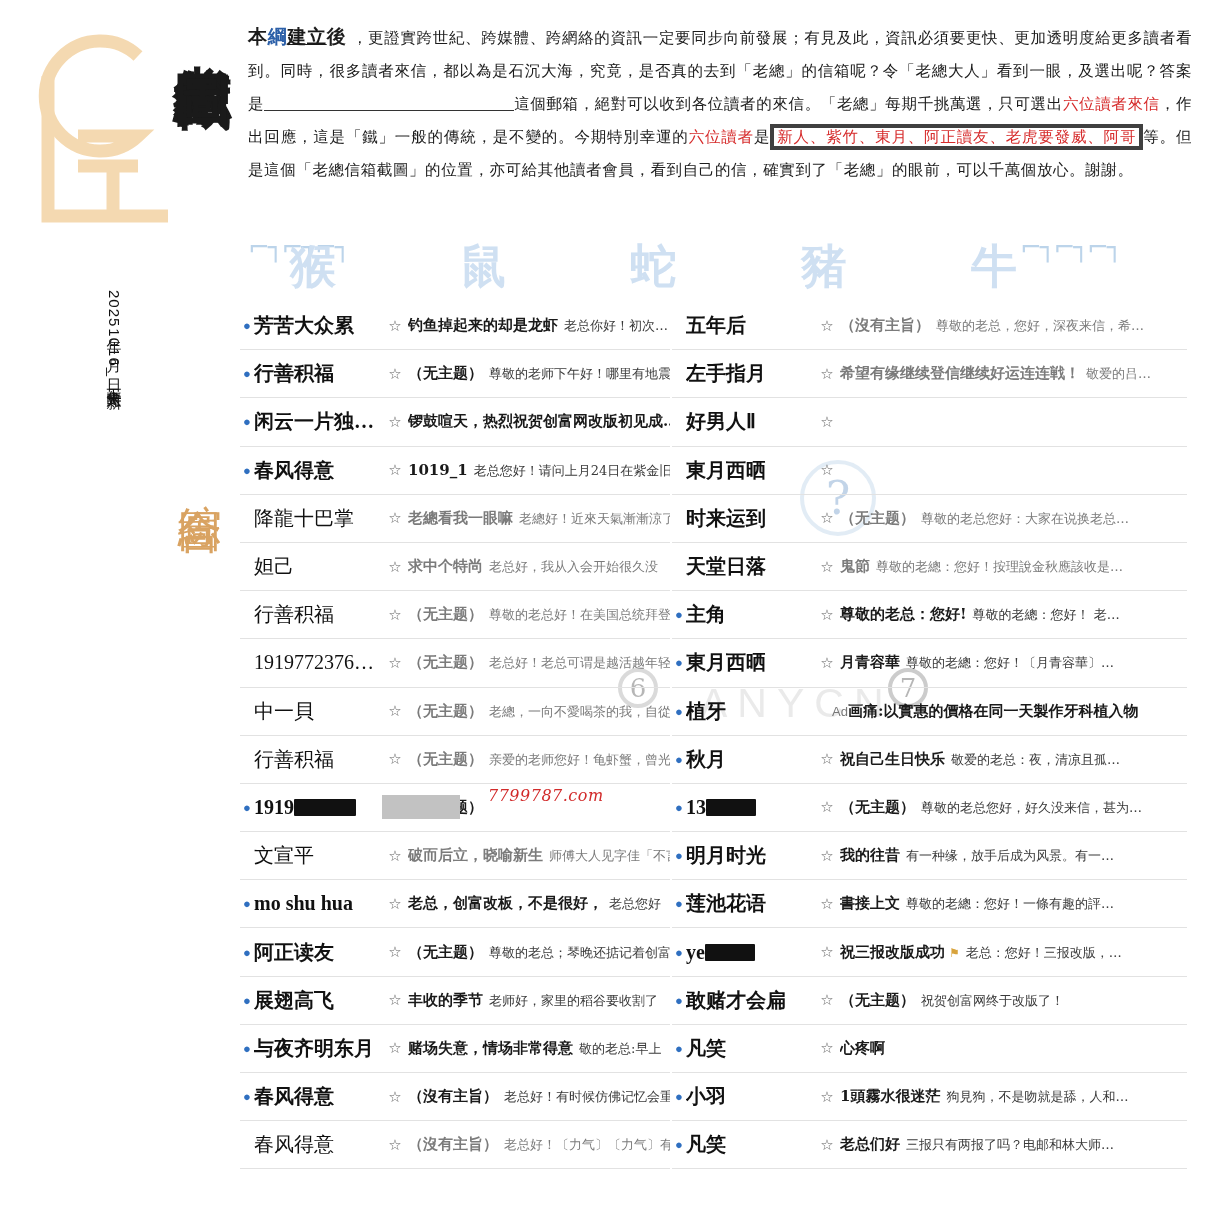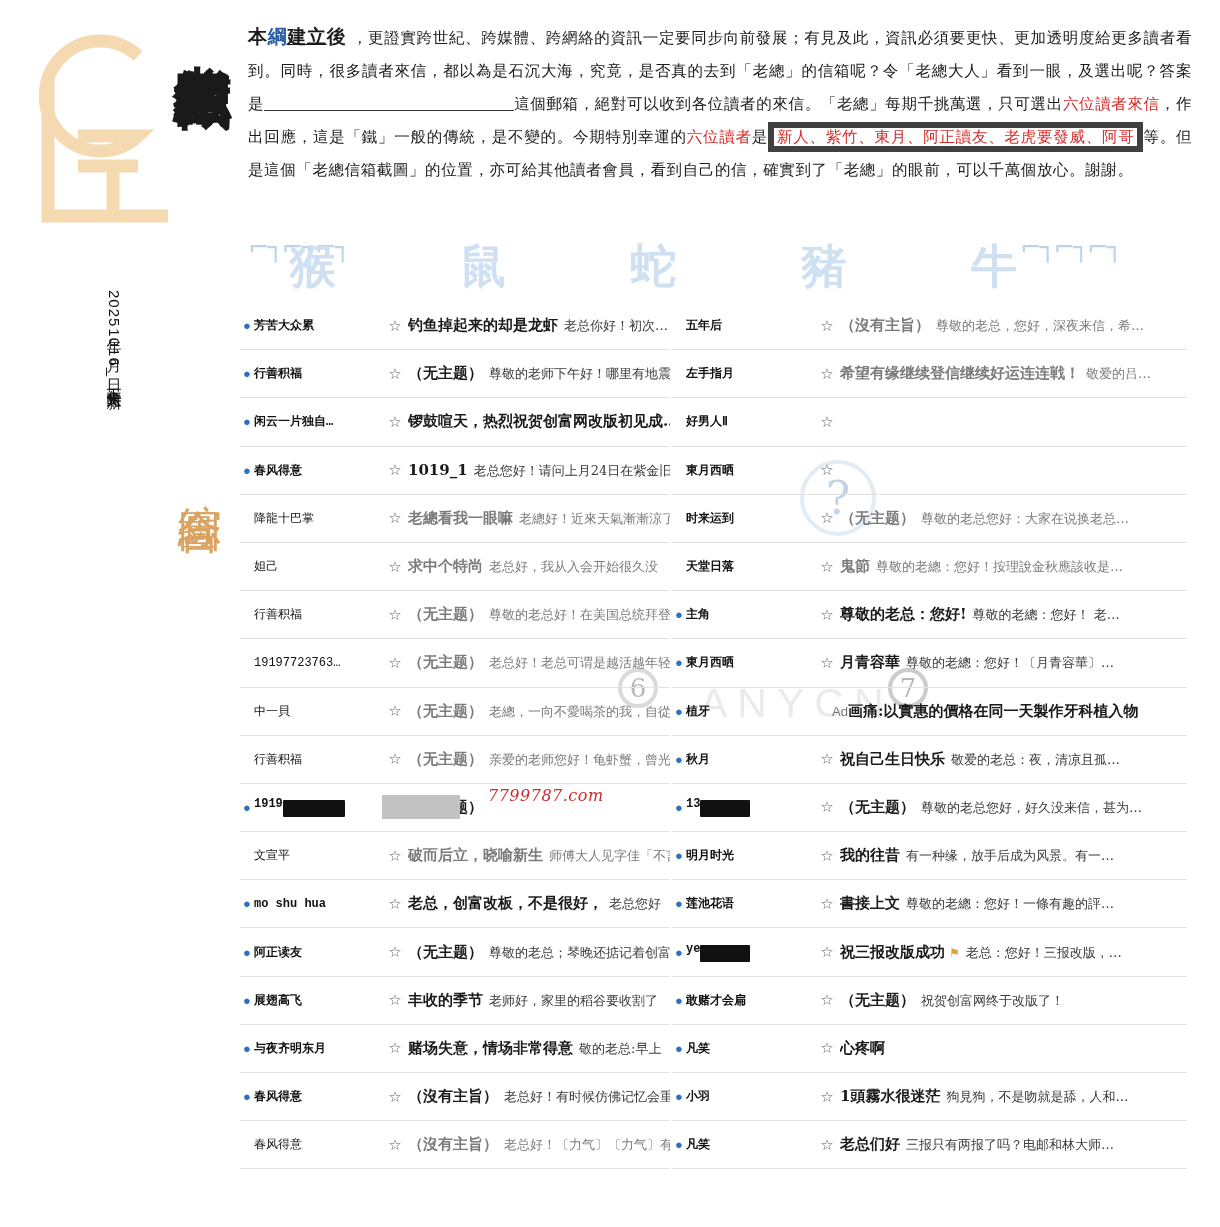--- a/index.html
+++ b/index.html
@@ -68,21 +68,21 @@
     line-height: 33px;
     color: #1b1b1b;
     letter-spacing: .6px;
     text-align: justify;
   }
   #intro .lead-plain { font-size: 19px; font-weight: bold; }
   #intro .lead-blue { font-size: 19px; font-weight: bold; color:#2b5fa8; }
   #intro .lead-ul { text-decoration: underline; }
   #intro .red { color:#d62b2b; }
   #intro .boxed {
-    border: 6px solid #404040; color:#d62b2b; padding: 0 3px;
+    border: 4px solid #404040; color:#d62b2b; padding: 0 3px;
   }
   #intro .mailbox-blank {
     display:inline-block; width: 250px; height: 17px;
     border-bottom: 1px solid #333; vertical-align: -2px;
   }
 
   
   #zodiac-row {
     position: absolute; left: 290px; top: 236px; width: 730px; height: 62px;
     display:flex; justify-content: space-between; align-items:center;
@@ -133,22 +133,22 @@
     border-bottom: 1px solid #e2e2e2;
     position: relative;
   }
   .row .bullet {
     width: 14px; flex: none; text-align: center;
     color: #2f6fc0; font-size: 13px; line-height: 1;
   }
   .row .bullet.hidden { visibility: hidden; }
   .row .author {
     width: 128px; flex: none;
-    font-family: Liberation Mono, monospace;
-    font-size: 12px; color: #111;
+    font-family: Liberation Serif, serif;
+    font-size: 20px; color: #111;
     overflow: hidden; white-space: nowrap; text-overflow: ellipsis;
   }
   .row.bold .author { font-weight: bold; }
   .row .star {
     width: 26px; flex: none; text-align: center;
     color: #666; font-size: 15px;
   }
   .row .body {
     flex: 1 1 auto; overflow: hidden; white-space: nowrap;
     font-family: "DejaVu Serif", serif;

